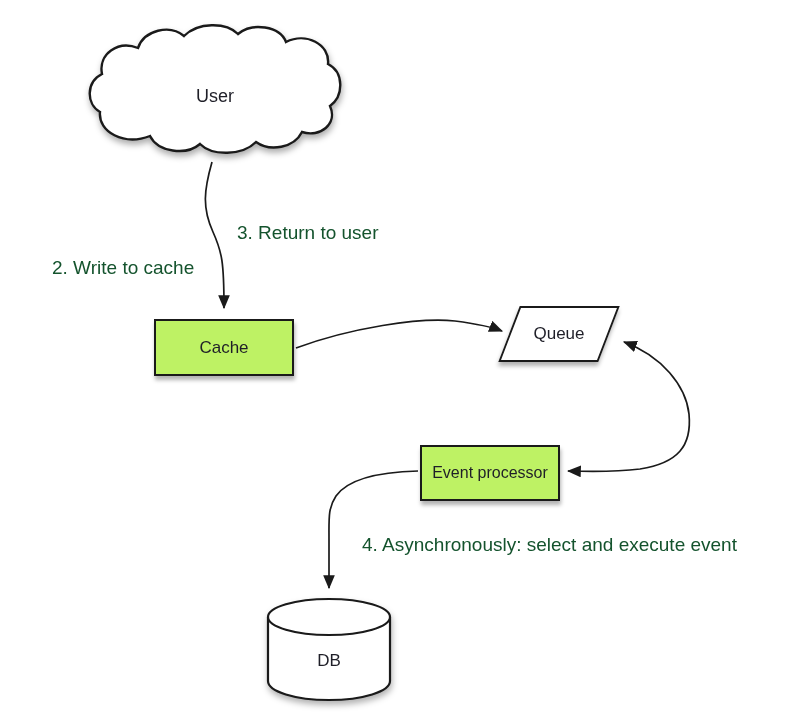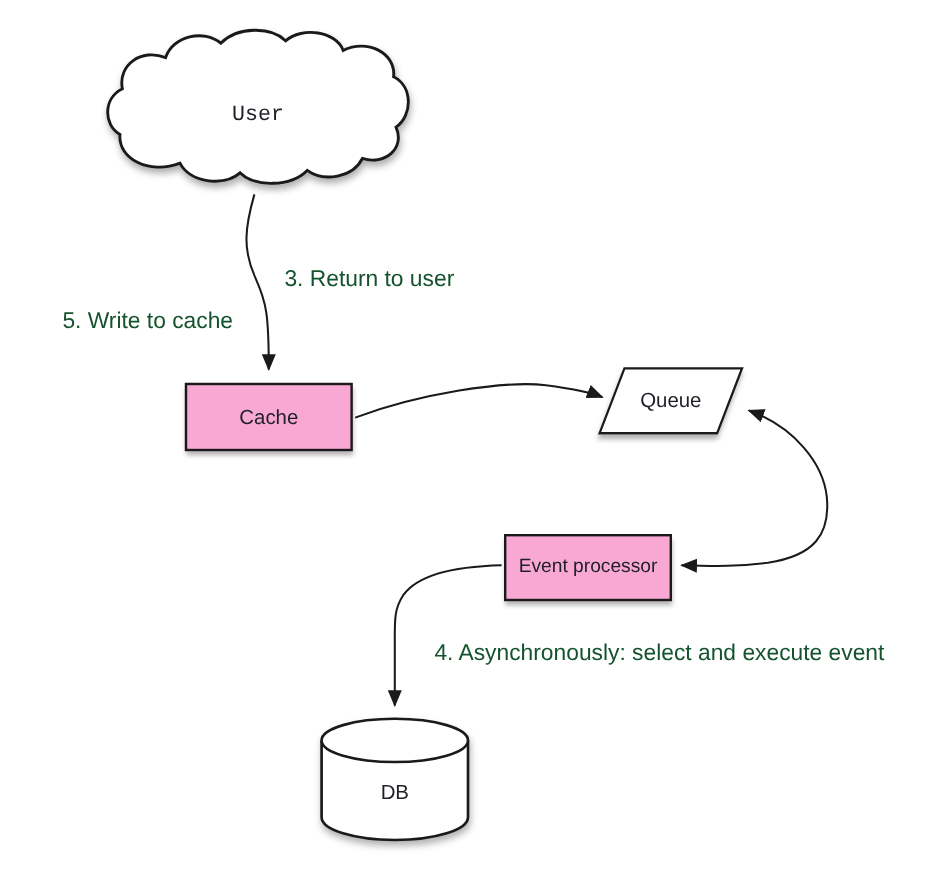--- a/index.html
+++ b/index.html
@@ -36,24 +36,24 @@
     position: absolute;
     left: 0; right: 0; top: 0; bottom: 0;
     display: flex;
     align-items: center;
     justify-content: center;
     text-align: center;
     color: #1f1f28;
   }
   .cloud-node { left: 84px; top: 20px; width: 262px; height: 150px; }
   .cloud-node svg { position: absolute; left: 0; top: 0; filter: drop-shadow(1px 4px 3px rgba(0,0,0,0.32)); }
-  .cloud-node .node-label { font-size: 18px; padding-top: 2px; font-family: Liberation Mono, monospace; }
+  .cloud-node .node-label { font-size: 18px; padding-top: 2px; }
 
   .rect-node {
-    background: #f9a8d4;
+    background: #bef264;
     border: 2px solid #1a1a1a;
     box-shadow: 1px 4px 4px rgba(0,0,0,0.30);
     box-sizing: border-box;
   }
   .cache-node { left: 154px; top: 319px; width: 140px; height: 57px; }
   .cache-node .node-label { font-size: 17px; }
   .ep-node { left: 420px; top: 445px; width: 140px; height: 56px; }
   .ep-node .node-label { font-size: 16px; }
 
   .queue-node {
@@ -134,17 +134,17 @@
       <path d="M2,21 L2,85 A61,19 0 0 0 124,85 L124,21" fill="#ffffff" stroke="#1a1a1a" stroke-width="2.2"></path>
       <ellipse cx="63" cy="21" rx="61" ry="18" fill="#ffffff" stroke="#1a1a1a" stroke-width="2.2"></ellipse>
     </svg>
     <div class="node-label">DB</div>
   </div>
 
   <div class="node rect-node ep-node">
     <div class="node-label">Event processor</div>
   </div>
 
-  <div class="edge-label label-step1">5. Write to cache</div>
+  <div class="edge-label label-step1">2. Write to cache</div>
   <div class="edge-label label-step3">3. Return to user</div>
   <div class="edge-label label-step4">4. Asynchronously: select and execute event</div>
 
 </div>
 
 </body></html>

